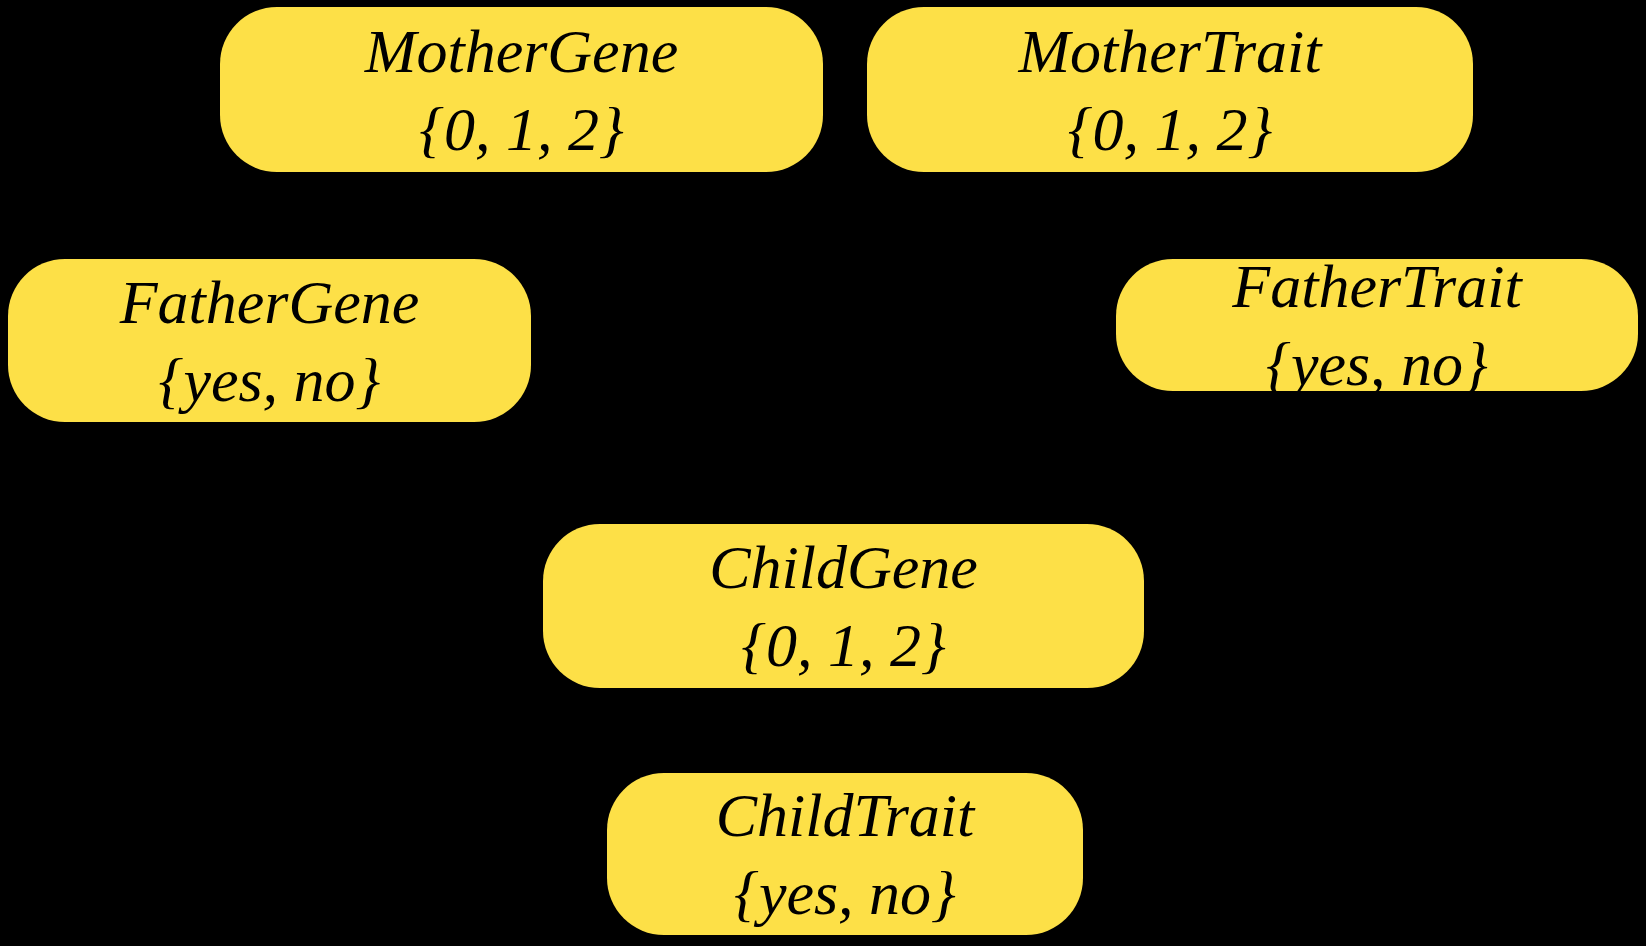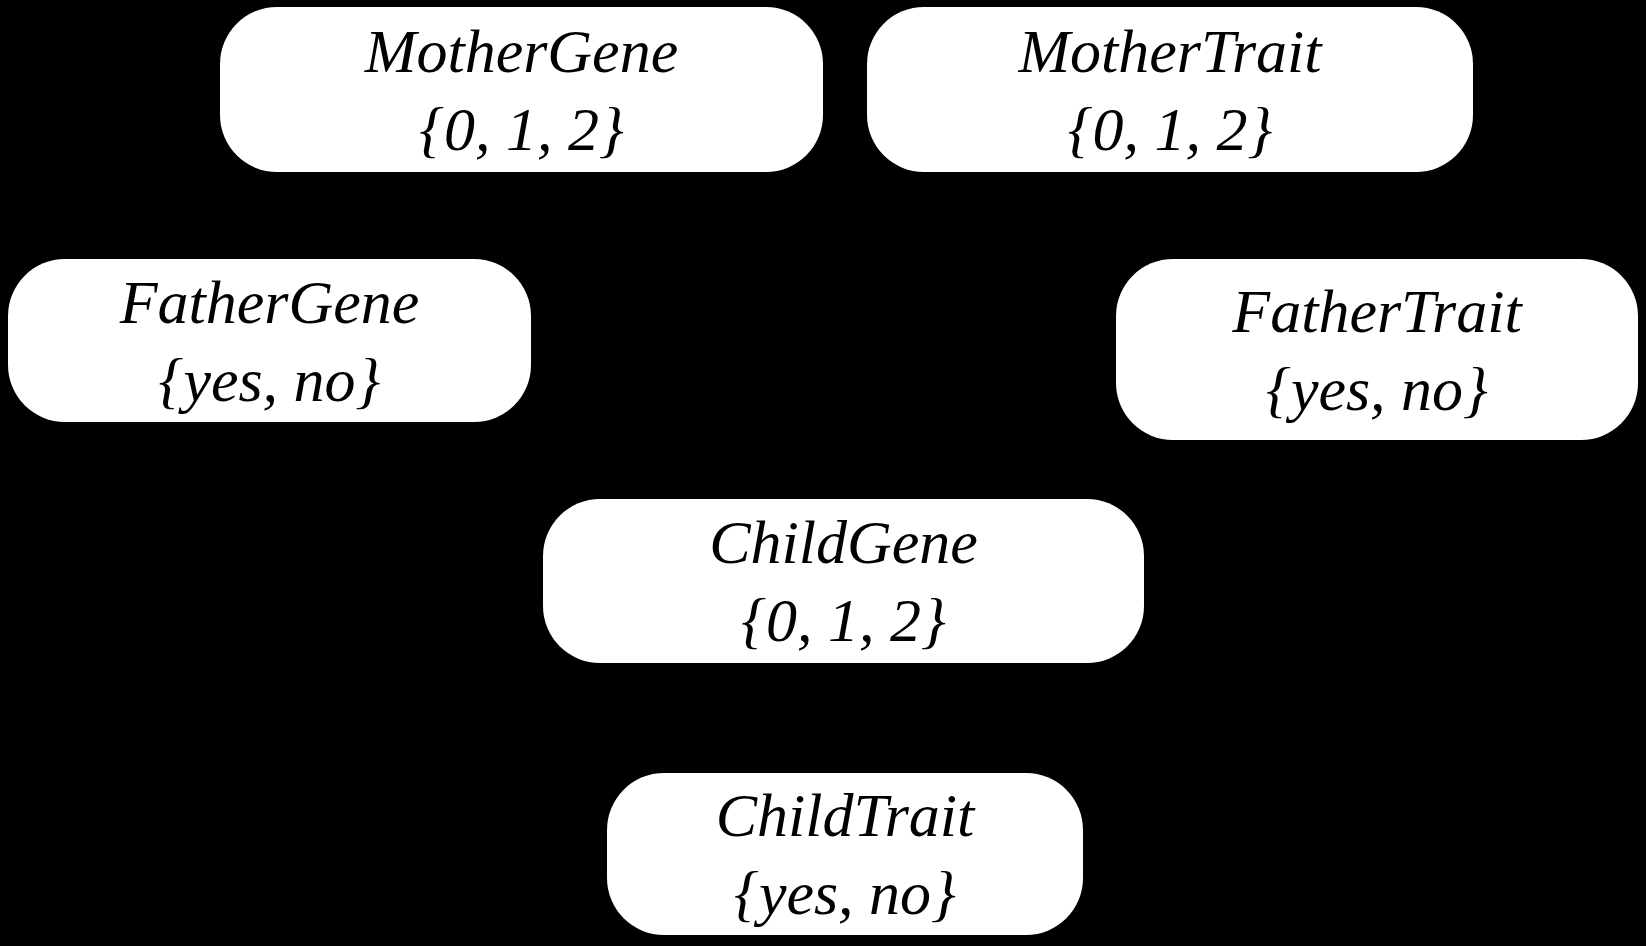--- a/index.html
+++ b/index.html
@@ -12,39 +12,39 @@
     font-family: "Liberation Serif", "DejaVu Serif", serif;
   }
   .canvas {
     position: relative;
     width: 1646px;
     height: 946px;
     background: #000000;
   }
   .node {
     position: absolute;
-    background: #ffffff;
+    background: #fde047;
     border-radius: 57px;
     color: #000000;
     display: flex;
     flex-direction: column;
     align-items: center;
     justify-content: center;
     text-align: center;
     font-style: italic;
     font-size: 62px;
     line-height: 78px;
     white-space: nowrap;
   }
   
   #node-mother-gene  { left: 220px;  top: 7px;   width: 603px; height: 165px; }
   #node-father-gene  { left: 867px;  top: 7px;   width: 606px; height: 165px; }
   #node-mother-trait { left: 8px;    top: 259px; width: 523px; height: 163px; }
-  #node-father-trait { left: 1116px; top: 259px; width: 522px; height: 181px; text-align: right; }
-  #node-child-gene   { left: 543px;  top: 499px; width: 601px; height: 164px; }
+  #node-father-trait { left: 1116px; top: 259px; width: 522px; height: 132px; text-align: right; }
+  #node-child-gene   { left: 543px;  top: 524px; width: 601px; height: 164px; }
   #node-child-trait  { left: 607px;  top: 773px; width: 476px; height: 162px; }
   .node-label, .node-domain {
     display: block;
   }
 </style>
 </head>
 <body>
 
 <div class="canvas">
 

